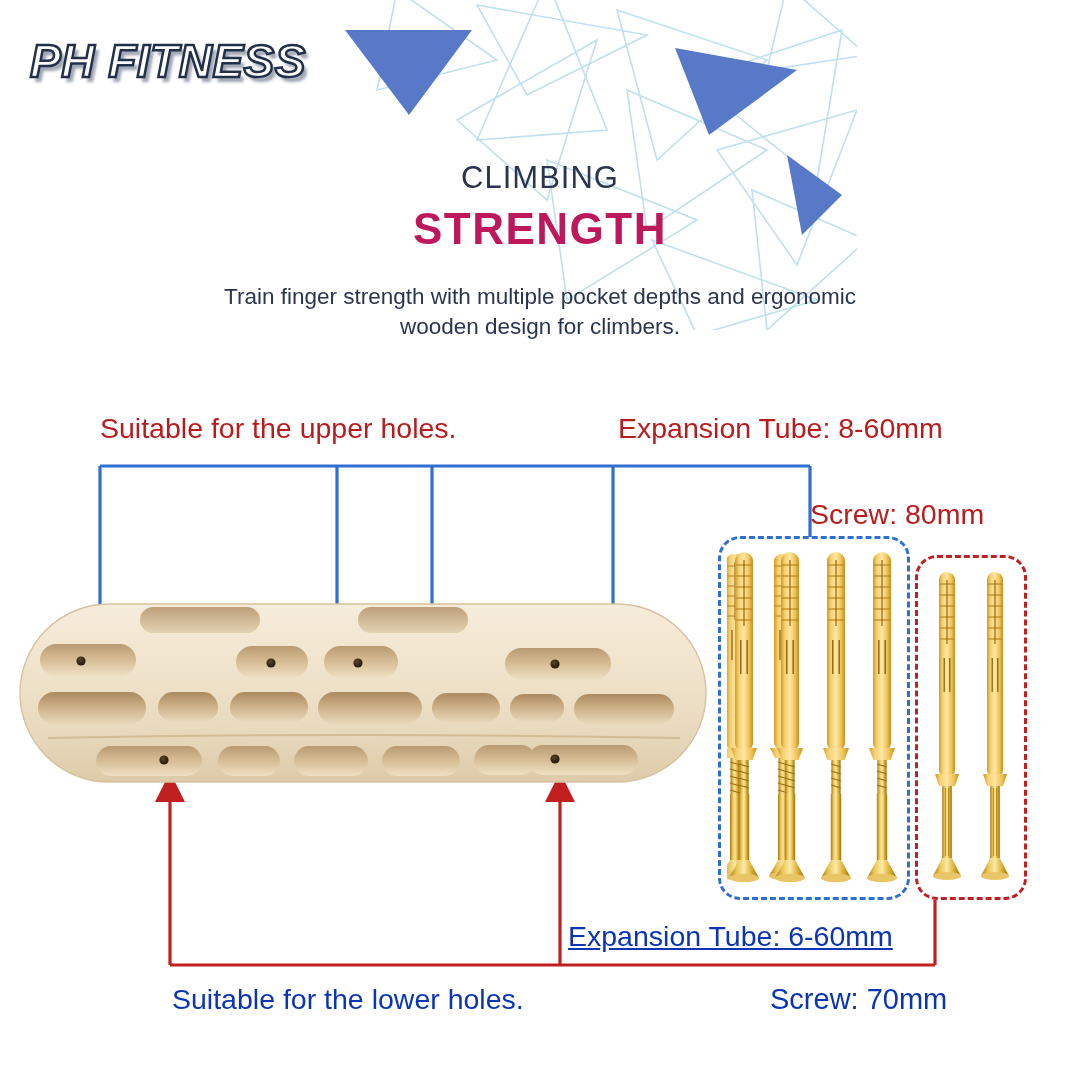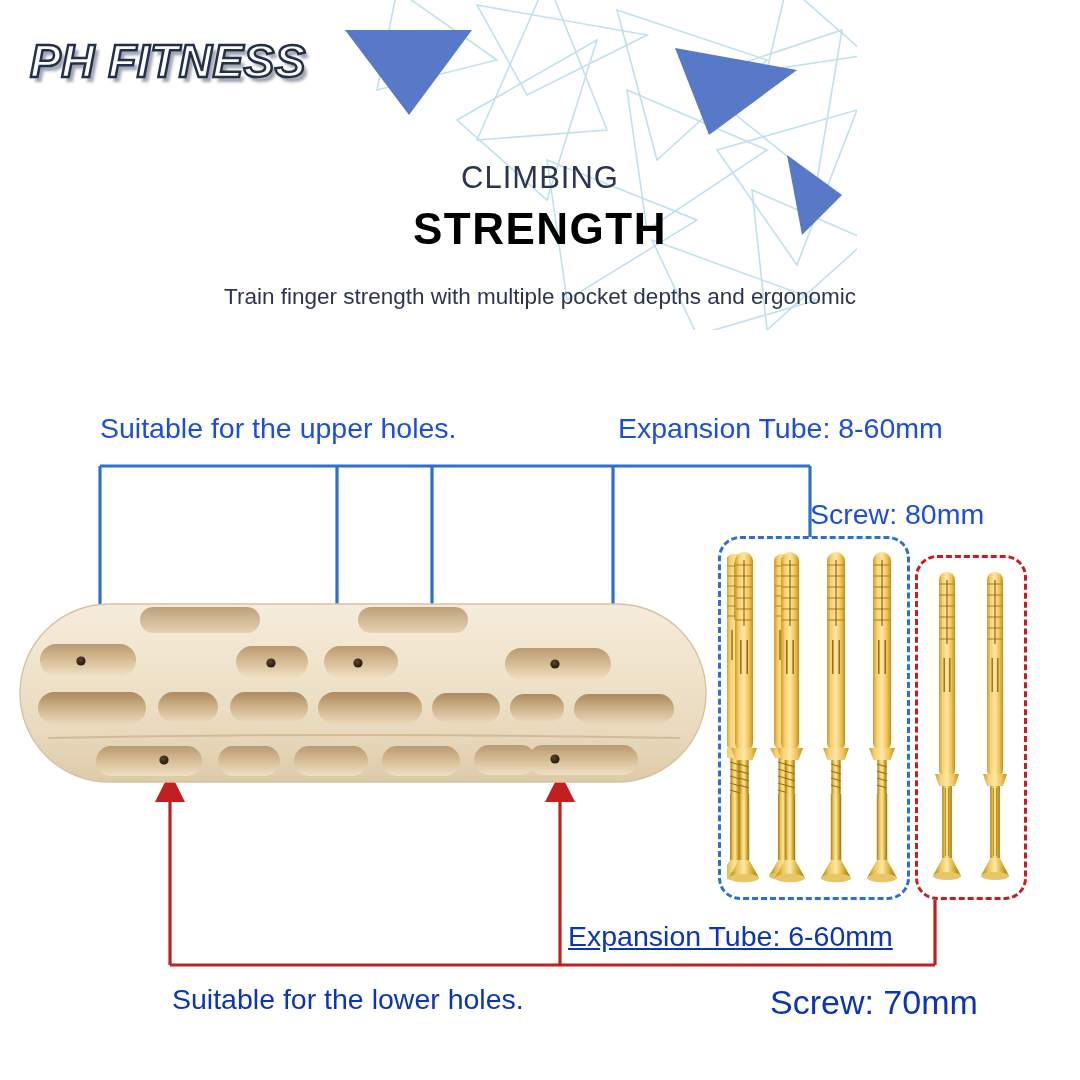--- a/index.html
+++ b/index.html
@@ -27,41 +27,41 @@
     white-space:nowrap;
   }
 
   
   .hdr { position:absolute; left:0; top:160px; width:1080px; text-align:center; }
   .hdr-kicker {
     font-size:31px; color:#2b3450; letter-spacing:1px;
     font-family:"Liberation Sans", sans-serif;
   }
   .hdr-title {
-    font-size:44px; font-weight:bold; color:#000000;
+    font-size:44px; font-weight:bold; color:#be185d;
     letter-spacing:1.5px; margin-top:8px;
     font-family:"Liberation Sans", sans-serif;
   }
   .hdr-sub {
     margin-top:28px; font-size:22.5px; color:#2b3450;
     line-height:1.32; width:800px; margin-left:auto; margin-right:auto;
     font-family:"Liberation Sans", sans-serif;
   }
 
   
   .lbl { position:absolute; white-space:nowrap; font-family:"Liberation Sans", sans-serif; }
-  .lbl-navy { color:#1d4ed8; }
+  .lbl-navy { color:#b91c1c; }
   .lbl-blue { color:#0b35b3; }
 
   #lbl-upper   { left:100px; top:412px; font-size:28.5px; }
   #lbl-exp-top { left:618px; top:412px; font-size:28.5px; }
   #lbl-screw-top { left:810px; top:470px; font-size:28.5px;margin-top:28px; }
   #lbl-lower   { left:172px; top:983px; font-size:28.5px; }
   #lbl-exp-bot { left:568px; top:920px; font-size:28.5px;text-decoration:underline; }
-  #lbl-screw-bot { left:770px; top:983px; font-size:34px; }
+  #lbl-screw-bot { left:770px; top:983px; font-size:29px; }
 
   
   #leaders { position:absolute; left:0; top:0; width:1080px; height:1080px; pointer-events:none; }
 
   
   #board {
     position:absolute; left:18px; top:596px; width:690px; height:192px;
   }
 
   
@@ -99,20 +99,21 @@
     </g>
   </svg>
 
   <div class="logo">PH FITNESS</div>
 
   <div class="hdr">
     <div class="hdr-kicker">CLIMBING</div>
     <div class="hdr-title">STRENGTH</div>
     <div class="hdr-sub">
       <span>Train finger strength with multiple pocket depths and ergonomic</span><br>
+      <span>wooden design for climbers.</span>
     </div>
   </div>
 
   <svg id="leaders" viewBox="0 0 1080 1080">
 
     <g stroke="#2f6fd0" stroke-width="3.2" fill="none">
       <path d="M100,466 L810,466"></path>
       <path d="M100,466 L100,634"></path>
       <path d="M337,466 L337,634"></path>
       <path d="M432,466 L432,634"></path>

